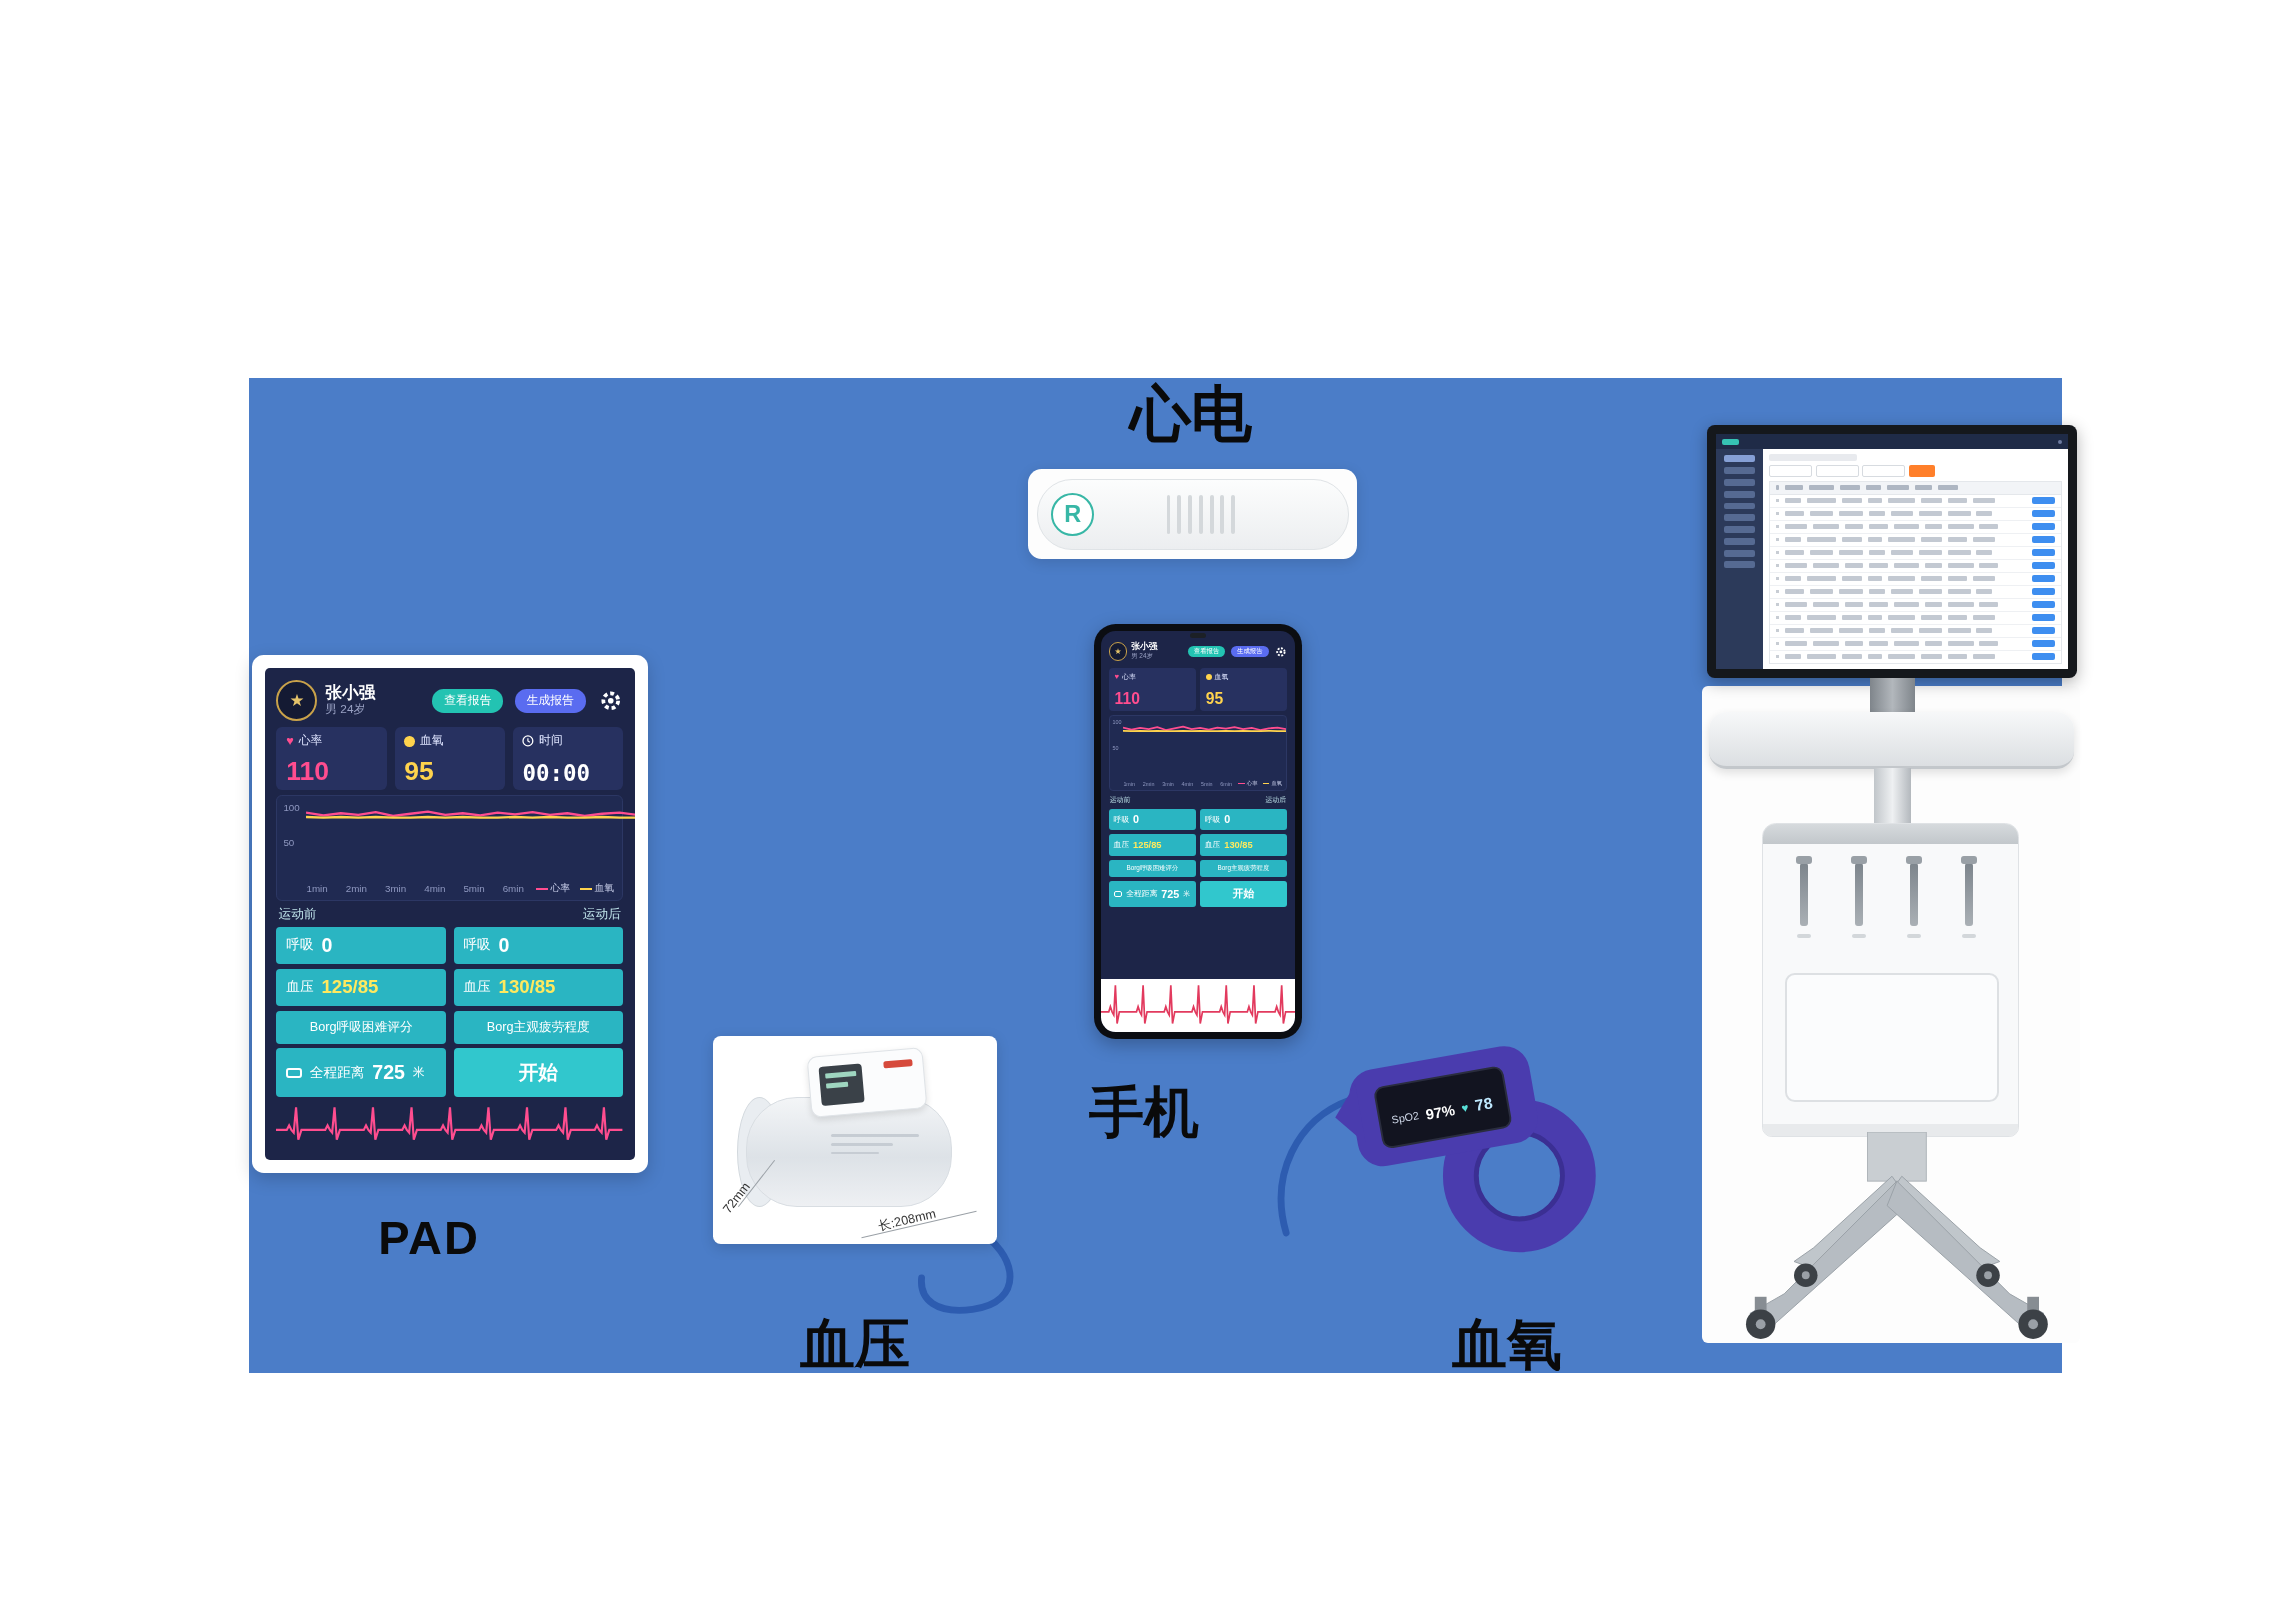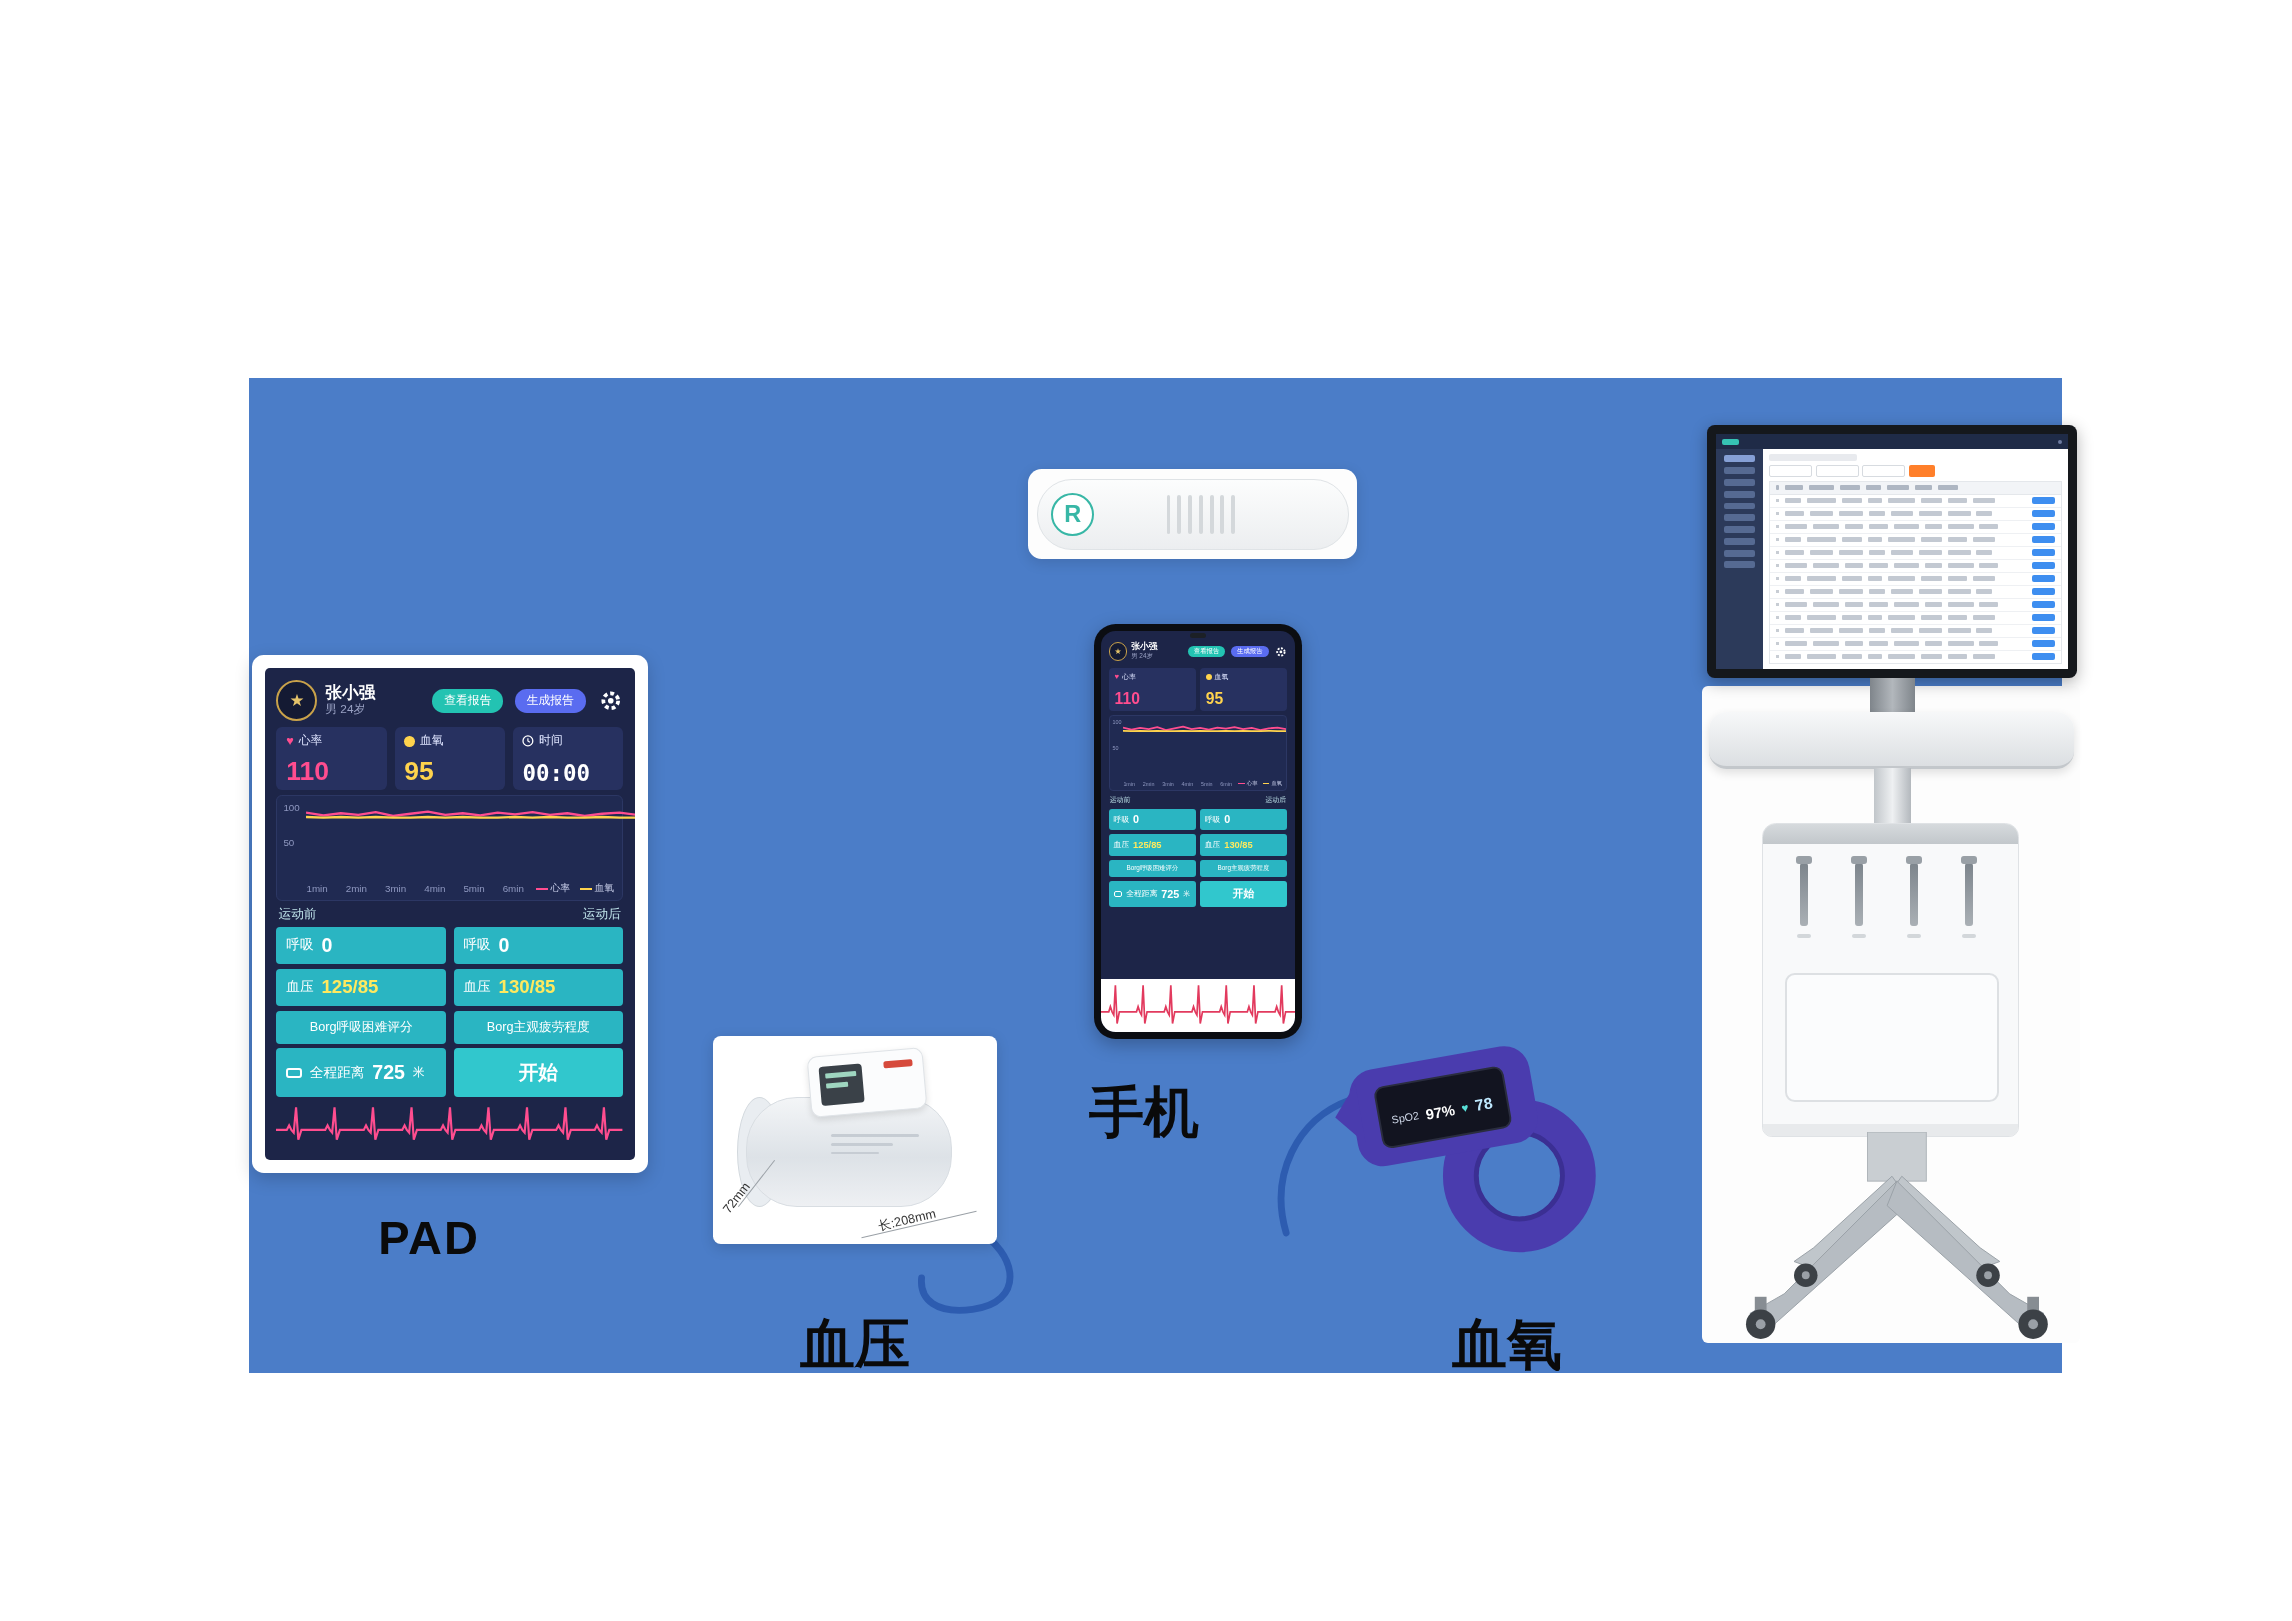--- a/index.html
+++ b/index.html
@@ -198,20 +198,21 @@
 
 <div class="scene">
 
   <div class="blue-bg"></div>
 
   <svg class="cables" viewBox="0 0 2339 1654">
     <path d="M 992 1252 C 1042 1280, 1044 1330, 992 1336 C 955 1341, 938 1326, 940 1304" fill="none" stroke="#2d5cb0" stroke-width="7" stroke-linecap="round"></path>
     <path d="M 1378 1122 C 1322 1142, 1295 1200, 1312 1258" fill="none" stroke="#2d5cb0" stroke-width="7" stroke-linecap="round"></path>
   </svg>
 
+  <div class="big-label lbl-ecg">心电</div>
   <div class="big-label lbl-pad">PAD</div>
   <div class="big-label lbl-phone">手机</div>
   <div class="big-label lbl-bp">血压</div>
   <div class="big-label lbl-spo2">血氧</div>
 
   <div class="ecg-card">
     <div class="ecg-pill">
       <div class="ecg-logo">R</div>
       <div class="ecg-grip">
         <span></span>

